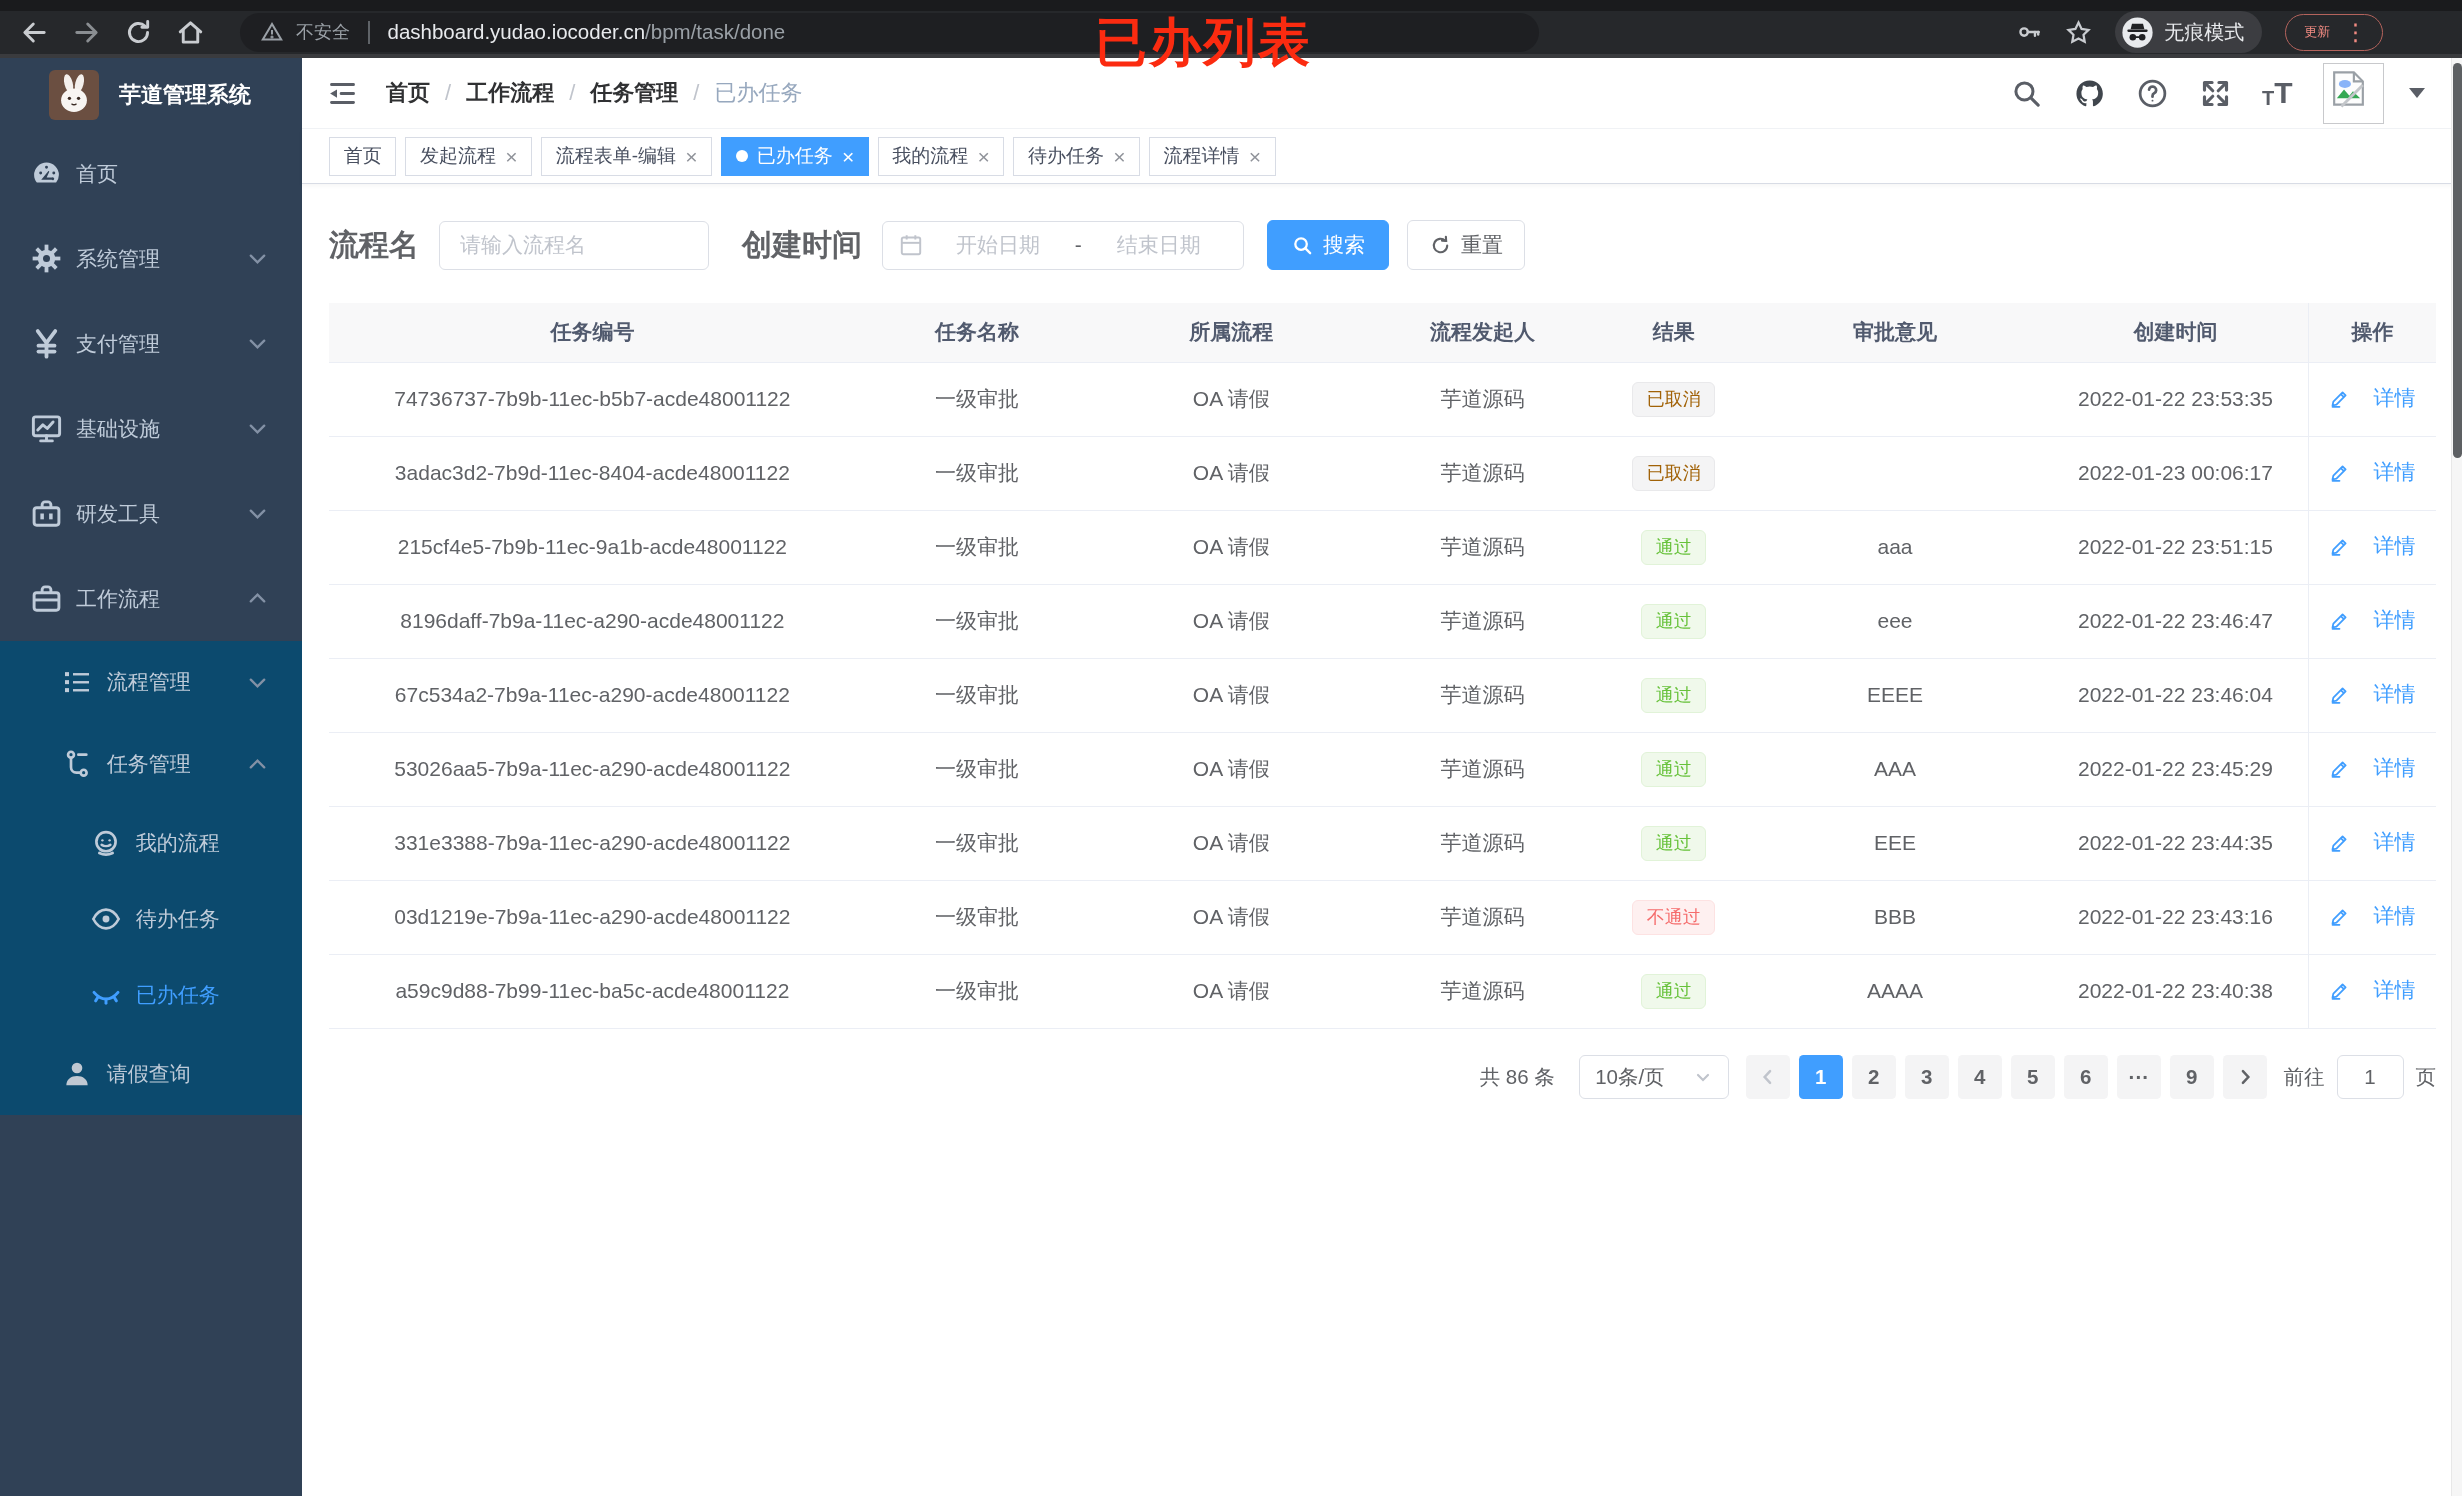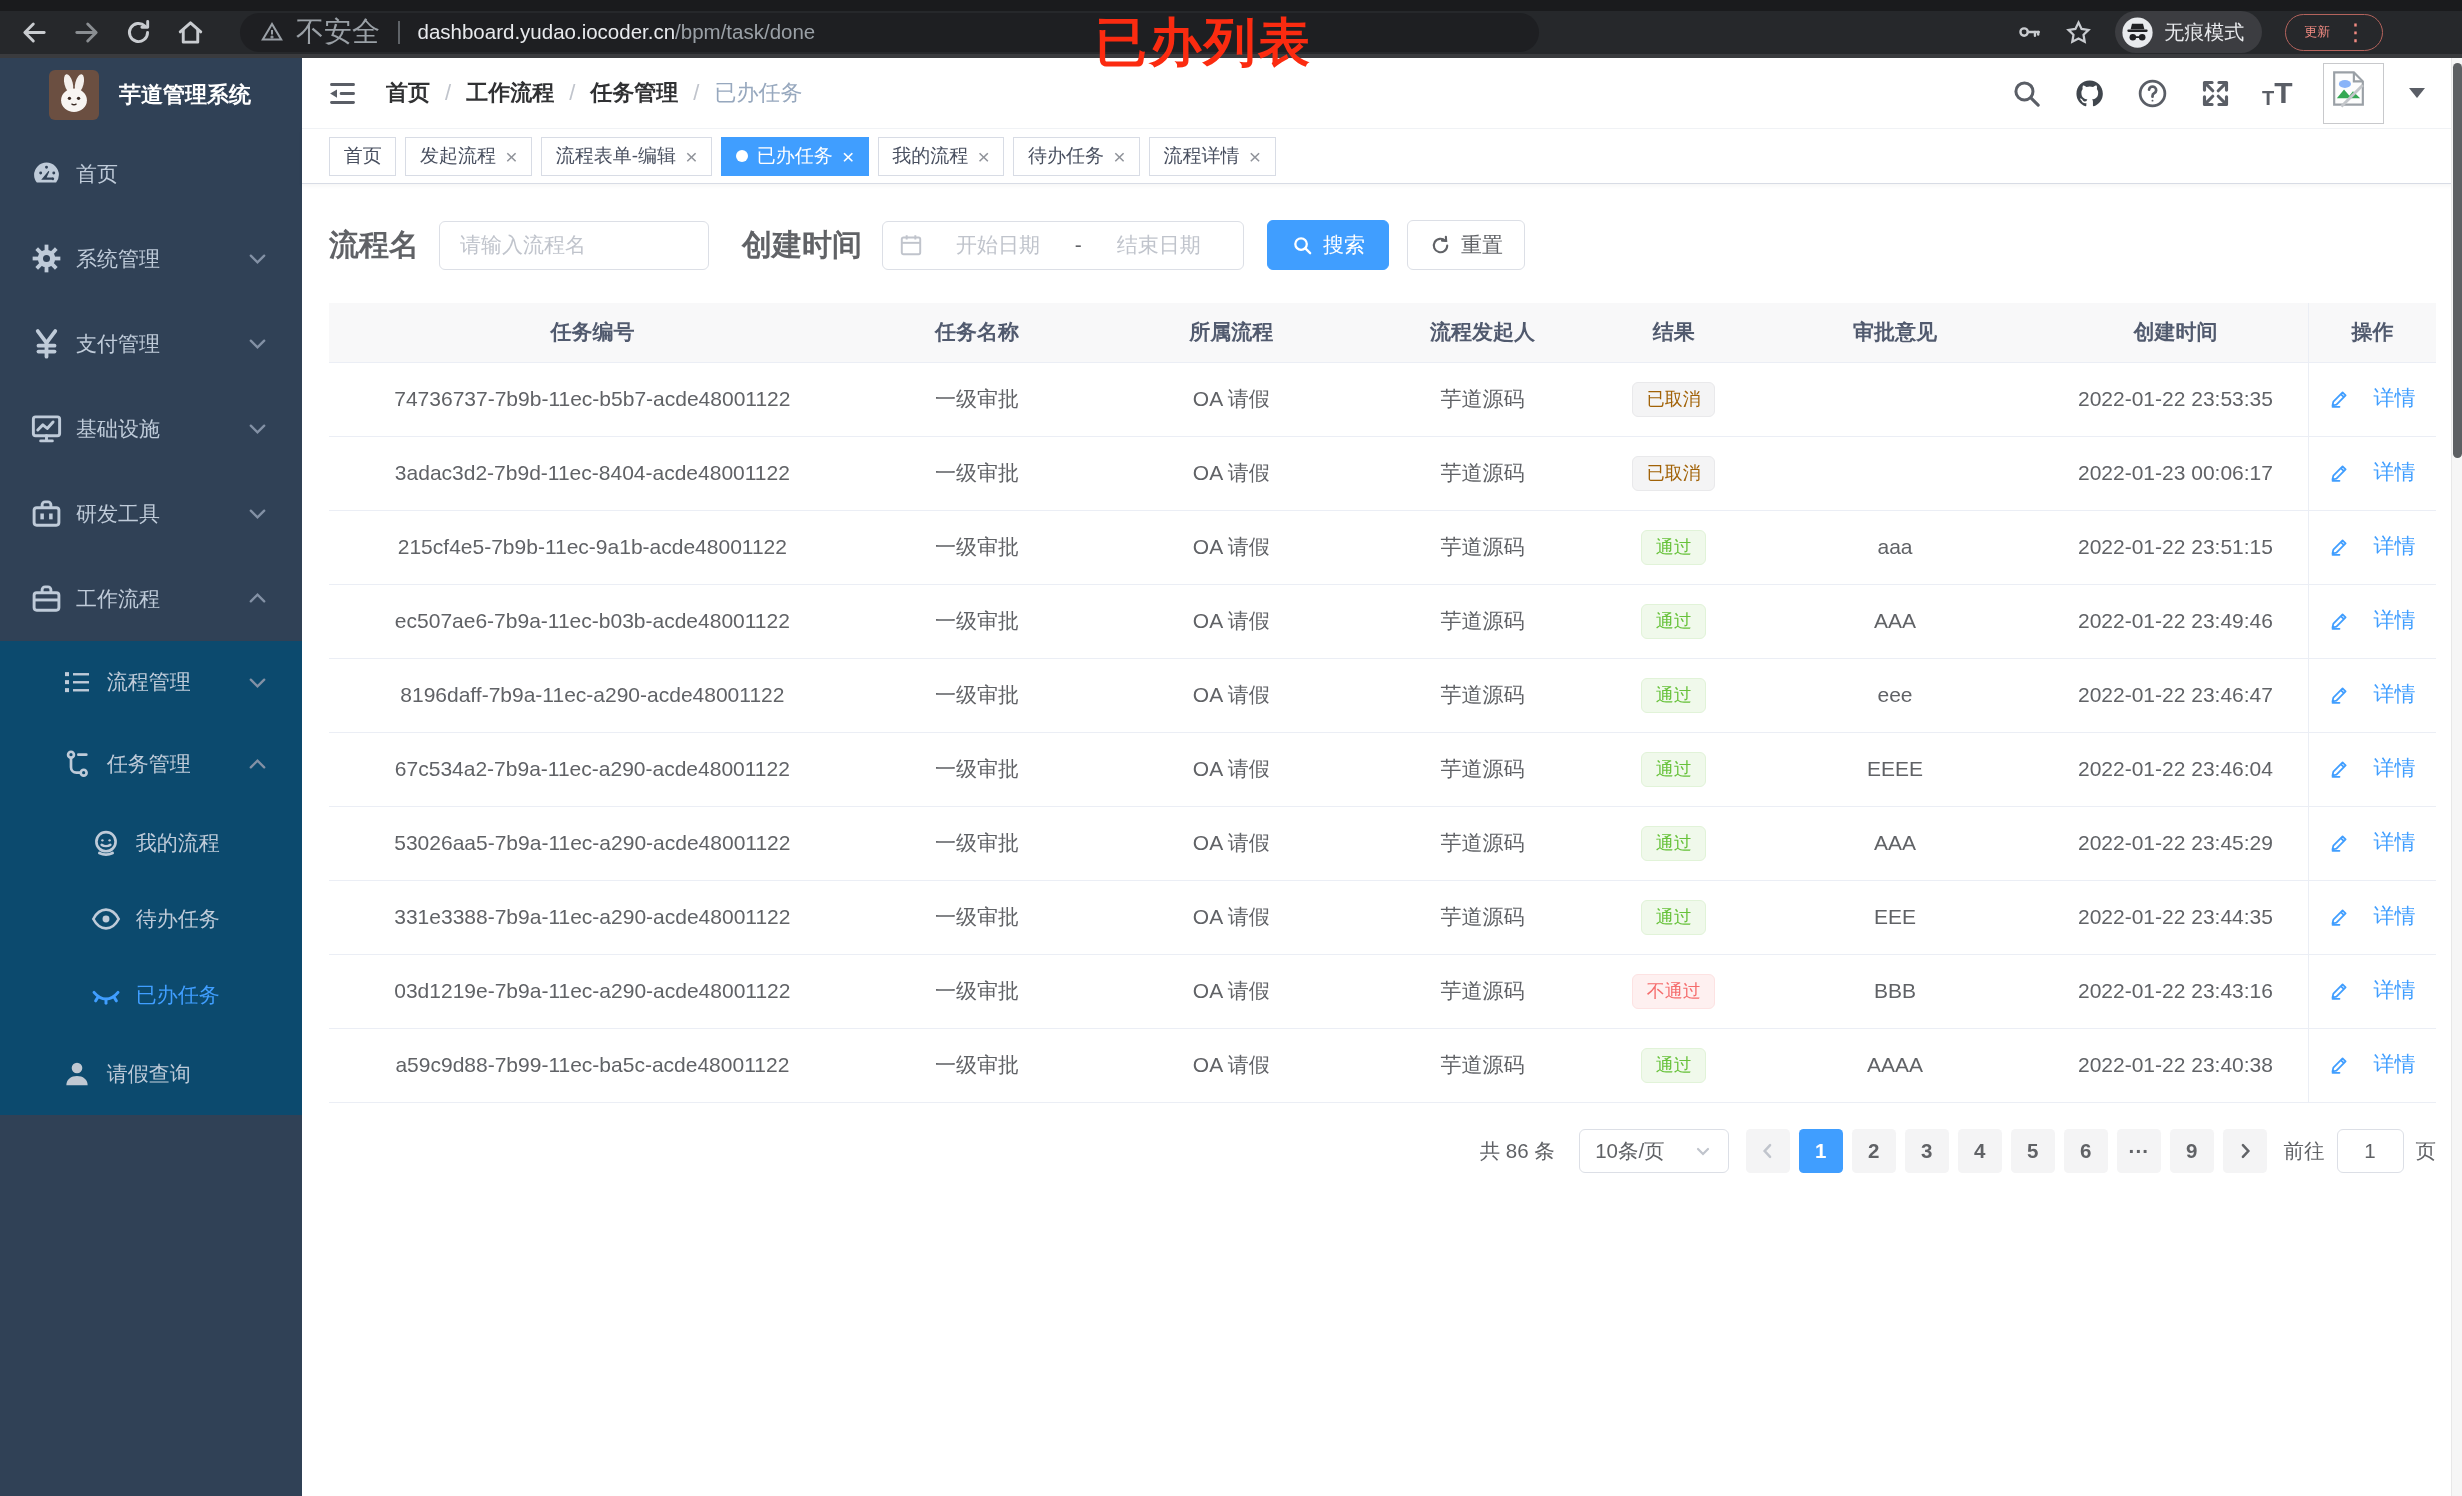--- a/index.html
+++ b/index.html
@@ -7,21 +7,21 @@
   body { position:relative; font-family:"Liberation Sans", sans-serif; background:#ffffff; overflow:hidden; color:#606266; }
   svg { display:block; }
 
   
   .chrome { position:absolute; top:0; left:0; width:2462px; height:58px; background:#26282b; border-bottom:4.6px solid #3a3b3e; }
   .chrome-topstrip { height:10.6px; background:#1a1b1d; }
   .chrome-bar { height:43px; display:flex; align-items:center; padding:0 20px 0 20px; gap:23px; }
   .nav-ico { width:29px; height:29px; color:#c9ccd0; flex:none; }
   .nav-ico.dim { color:#8a8e92; }
   .url-pill { flex:none; width:1299px; height:39px; margin-left:12px; background:#1e1f22; border-radius:20px; display:flex; align-items:center; padding:0 20px; gap:12px; }
-  .sec-label { color:#9aa0a6; font-size:28px; }
+  .sec-label { color:#9aa0a6; font-size:18px; }
   .url-divider { width:1.5px; height:23px; background:#5f6368; margin:0 6px; }
   .url-domain { color:#e8eaed; font-size:20.5px; }
   .url-path { color:#9aa0a6; font-size:20.5px; }
   .chrome-spacer { flex:1; }
   .incognito-pill { display:flex; align-items:center; gap:10.6px; background:#3c3d41; border-radius:23px; padding:4.6px 18px 4.6px 6px; }
   .incognito-pill span { color:#e8eaed; font-size:20px; }
   .update-pill { display:flex; align-items:center; gap:13.7px; border:1.5px solid #b4635c; border-radius:21px; padding:6px 15px 6px 18px; margin-right:59px; }
   .update-pill .upd { color:#f28b82; font-size:13px; }
   .update-pill .dots { color:#f28b82; font-size:23px; line-height:1; letter-spacing:0; }
 
@@ -553,39 +553,20 @@
                 <svg class="pico" viewBox="0 0 24 24" fill="none" stroke="currentColor" stroke-width="2" stroke-linejoin="round">
                   <path d="M4 20l1-4.5L15.5 5l3.5 3.5L8.5 19z"></path>
                   <path d="M13.5 7l3.5 3.5"></path>
                   <path d="M4 21.5h8" stroke-linecap="round"></path>
                 </svg>
                 <span>详情</span>
               </a>
             </td>
           </tr>
 
-          <tr>
-            <td>ec507ae6-7b9a-11ec-b03b-acde48001122</td>
-            <td>一级审批</td>
-            <td>OA 请假</td>
-            <td>芋道源码</td>
-            <td><span class="badge success">通过</span></td>
-            <td>AAA</td>
-            <td>2022-01-22 23:49:46</td>
-            <td class="op">
-              <a class="detail">
-                <svg class="pico" viewBox="0 0 24 24" fill="none" stroke="currentColor" stroke-width="2" stroke-linejoin="round">
-                  <path d="M4 20l1-4.5L15.5 5l3.5 3.5L8.5 19z"></path>
-                  <path d="M13.5 7l3.5 3.5"></path>
-                  <path d="M4 21.5h8" stroke-linecap="round"></path>
-                </svg>
-                <span>详情</span>
-              </a>
-            </td>
-          </tr>
 
           <tr>
             <td>8196daff-7b9a-11ec-a290-acde48001122</td>
             <td>一级审批</td>
             <td>OA 请假</td>
             <td>芋道源码</td>
             <td><span class="badge success">通过</span></td>
             <td>eee</td>
             <td>2022-01-22 23:46:47</td>
             <td class="op">

